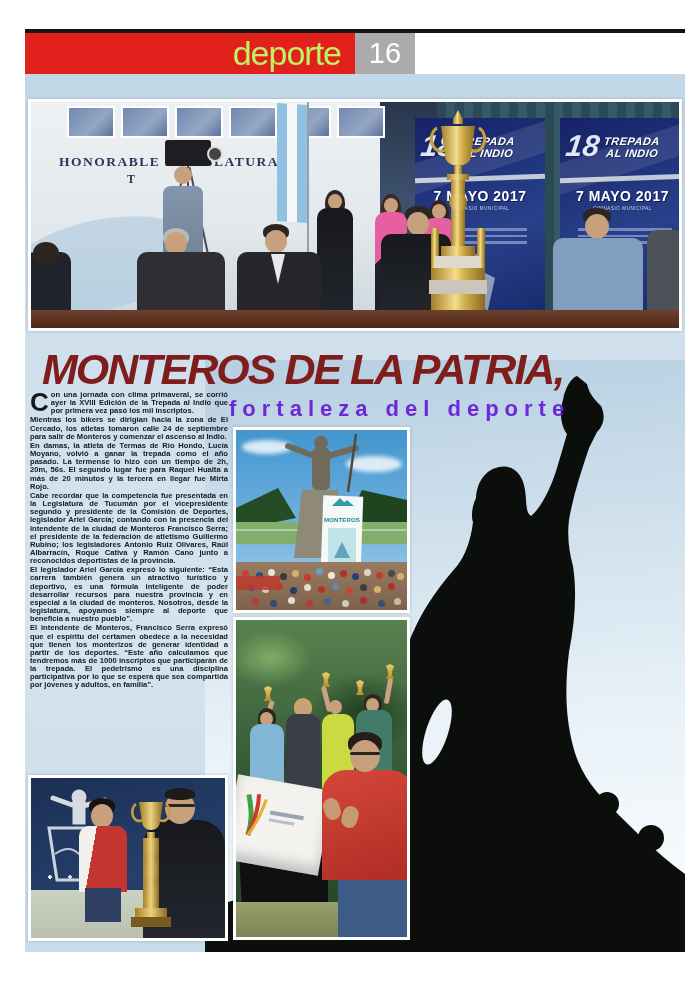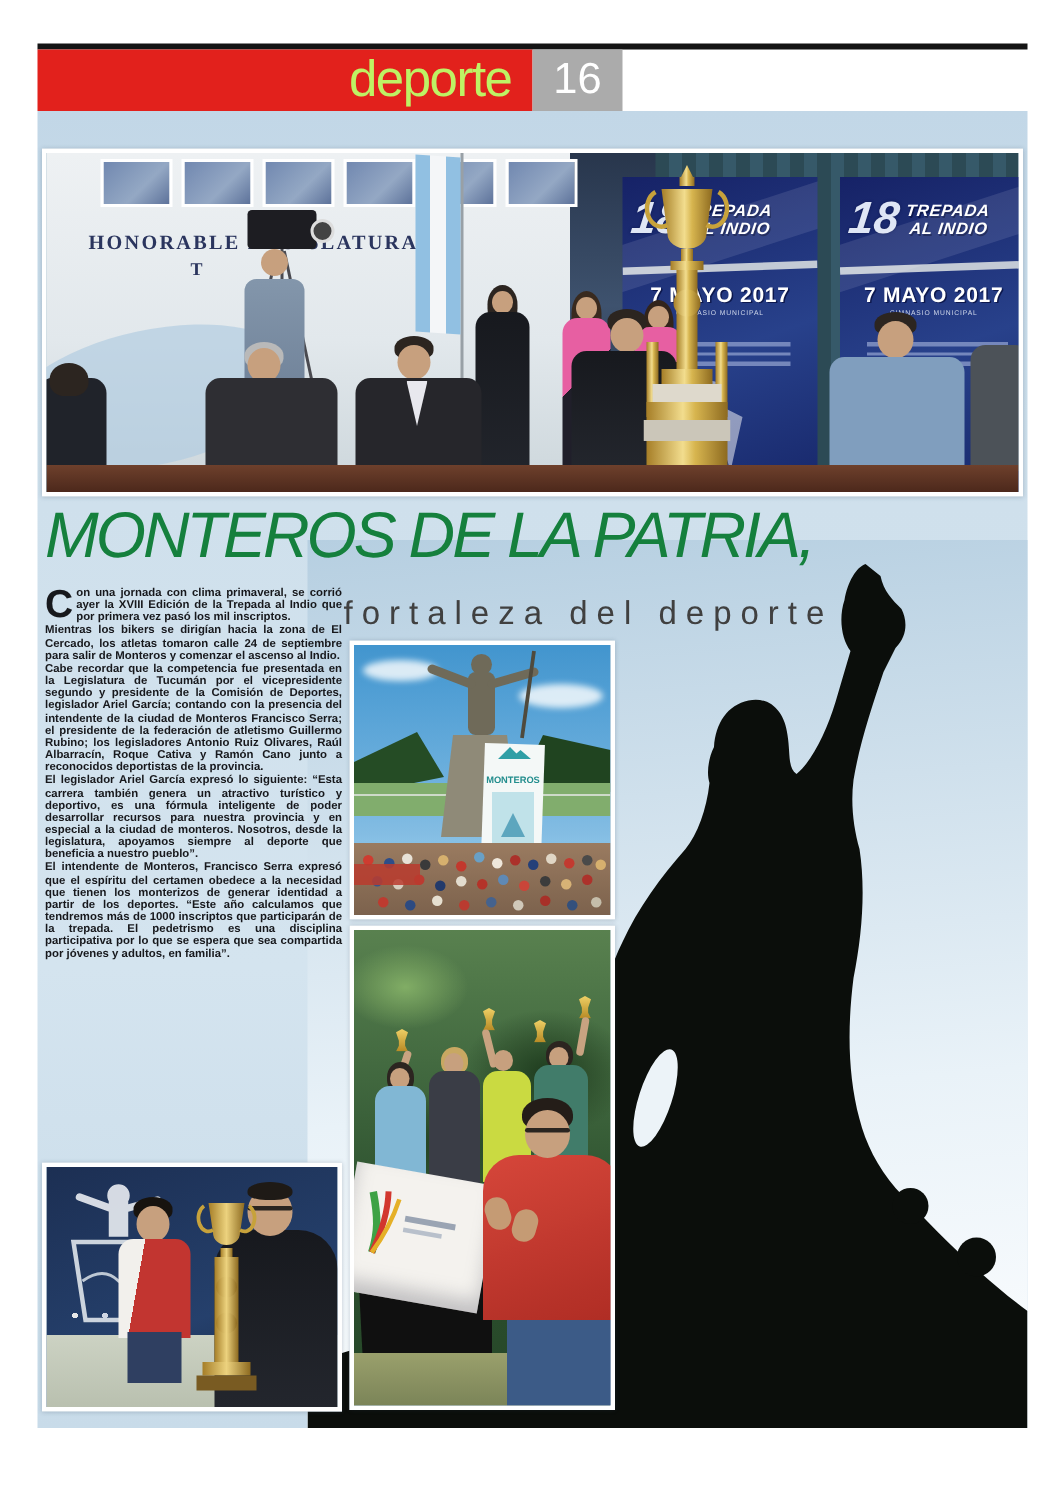--- a/index.html
+++ b/index.html
@@ -82,24 +82,24 @@
   .b-date{position:absolute;left:0;top:70px;width:100%;text-align:center;font-size:14px;
           font-weight:700;letter-spacing:.5px;text-shadow:1px 1px 0 #0c1850;}
   .b-venue{position:absolute;left:0;top:88px;width:100%;text-align:center;font-size:4.5px;
            color:#cdd6ea;letter-spacing:.6px;}
   .b-lines{position:absolute;left:18px;top:110px;width:94px;}
   .b-lines i{display:block;height:2.5px;margin-bottom:4px;background:#8fa0d0;opacity:.75;}
   .b-fig{position:absolute;left:20px;top:130px;width:80px;height:70px;opacity:.5;}
   .trophy-big{position:absolute;left:398px;top:8px;width:58px;height:210px;z-index:5;}
 
   
-  .headline{position:absolute;left:30px;top:333px;margin:0;z-index:4;white-space:nowrap;
-      font-size:43px;font-weight:400;font-style:italic;letter-spacing:-2px;color:#15803d;}
+  .headline{position:absolute;left:30px;top:333px;margin:12px;z-index:4;white-space:nowrap;
+      font-size:43px;font-weight:700;font-style:italic;letter-spacing:-2px;color:#7f1d1d;}
   .subtitle{position:absolute;left:229px;top:396px;z-index:4;white-space:nowrap;
-      font-size:22px;font-weight:400;letter-spacing:6px;color:#404040;}
+      font-size:22px;font-weight:700;letter-spacing:6px;color:#6d28d9;}
 
   
   .article{position:absolute;left:30px;top:391px;width:198px;z-index:4;}
   .article p{margin:0 0 1px;font-size:7.6px;line-height:8.15px;font-weight:700;
              color:#17181c;text-align:justify;}
   .dropcap{float:left;font-size:26px;line-height:21px;font-weight:700;padding:1px 2px 0 0;}
 
   
   .ph-statue{left:233px;top:427px;width:171px;height:180px;}
   .ps-sky{position:absolute;inset:0;background:linear-gradient(180deg,#3e96d2,#6fb4e2 55%,#a5d2ee);}
@@ -318,20 +318,21 @@
       </svg>
     </div>
   </figure>
 
   <h1 class="headline">MONTEROS DE LA PATRIA,</h1>
   <div class="subtitle">fortaleza del deporte</div>
 
   <div class="article" id="article-paragraphs">
       <p><span class="dropcap">C</span>on una jornada con clima primaveral, se corrió ayer la XVIII Edición de la Trepada al Indio que por primera vez pasó los mil inscriptos.</p>
       <p>Mientras los bikers se dirigían hacia la zona de El Cercado, los atletas tomaron calle 24 de septiembre para salir de Monteros y comenzar el ascenso al Indio.</p>
+      <p>En damas, la atleta de Termas de Río Hondo, Lucía Moyano, volvió a ganar la trepada como el año pasado. La termense lo hizo con un tiempo de 2h, 20m, 56s. El segundo lugar fue para Raquel Hualta a más de 20 minutos y la tercera en llegar fue Mirta Rojo.</p>
       <p>Cabe recordar que la competencia fue presentada en la Legislatura de Tucumán por el vicepresidente segundo y presidente de la Comisión de Deportes, legislador Ariel García; contando con la presencia del intendente de la ciudad de Monteros Francisco Serra; el presidente de la federación de atletismo Guillermo Rubino; los legisladores Antonio Ruiz Olivares, Raúl Albarracín, Roque Cativa y Ramón Cano junto a reconocidos deportistas de la provincia.</p>
       <p>El legislador Ariel García expresó lo siguiente: “Esta carrera también genera un atractivo turístico y deportivo, es una fórmula inteligente de poder desarrollar recursos para nuestra provincia y en especial a la ciudad de monteros. Nosotros, desde la legislatura, apoyamos siempre al deporte que beneficia a nuestro pueblo”.</p>
       <p>El intendente de Monteros, Francisco Serra expresó que el espíritu del certamen obedece a la necesidad que tienen los monterizos de generar identidad a partir de los deportes. “Este año calculamos que tendremos más de 1000 inscriptos que participarán de la trepada. El pedetrismo es una disciplina participativa por lo que se espera que sea compartida por jóvenes y adultos, en familia”.</p>
     </div>
 
   <figure class="photo ph-statue">
     <div class="scene">
       <div class="ps-sky"></div>
       <div class="cloud" style="left:6px;top:10px;width:50px;height:14px;"></div>
       <div class="cloud" style="left:110px;top:26px;width:56px;height:16px;"></div>

